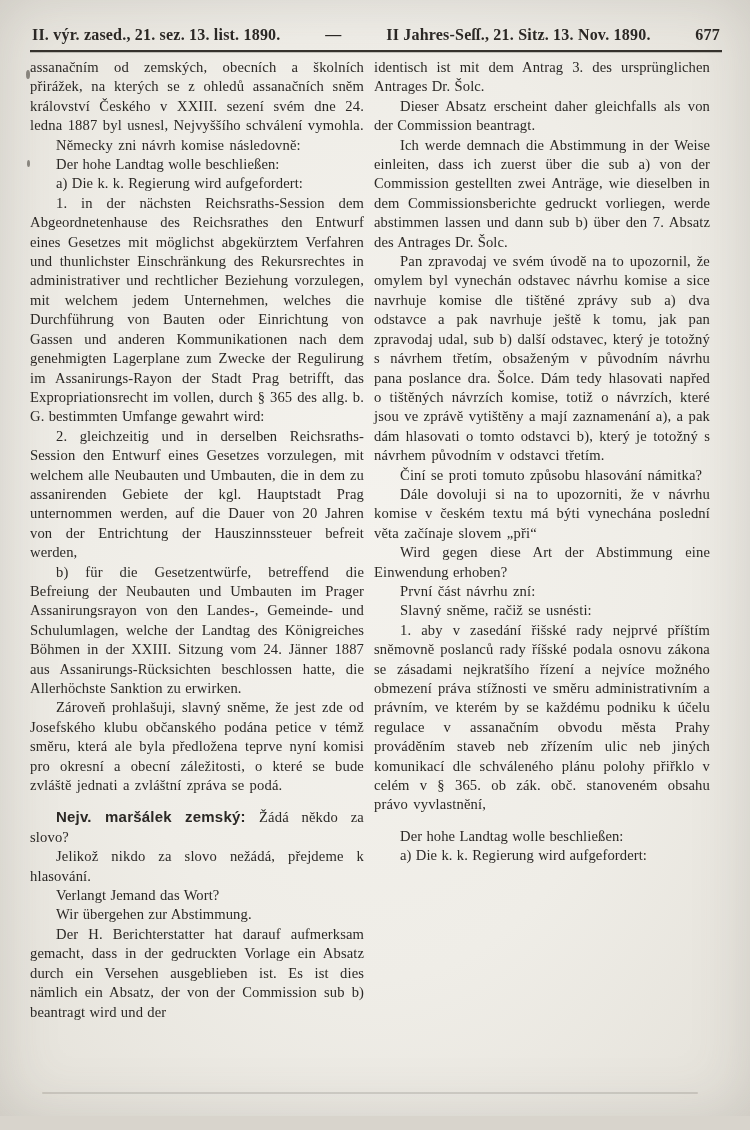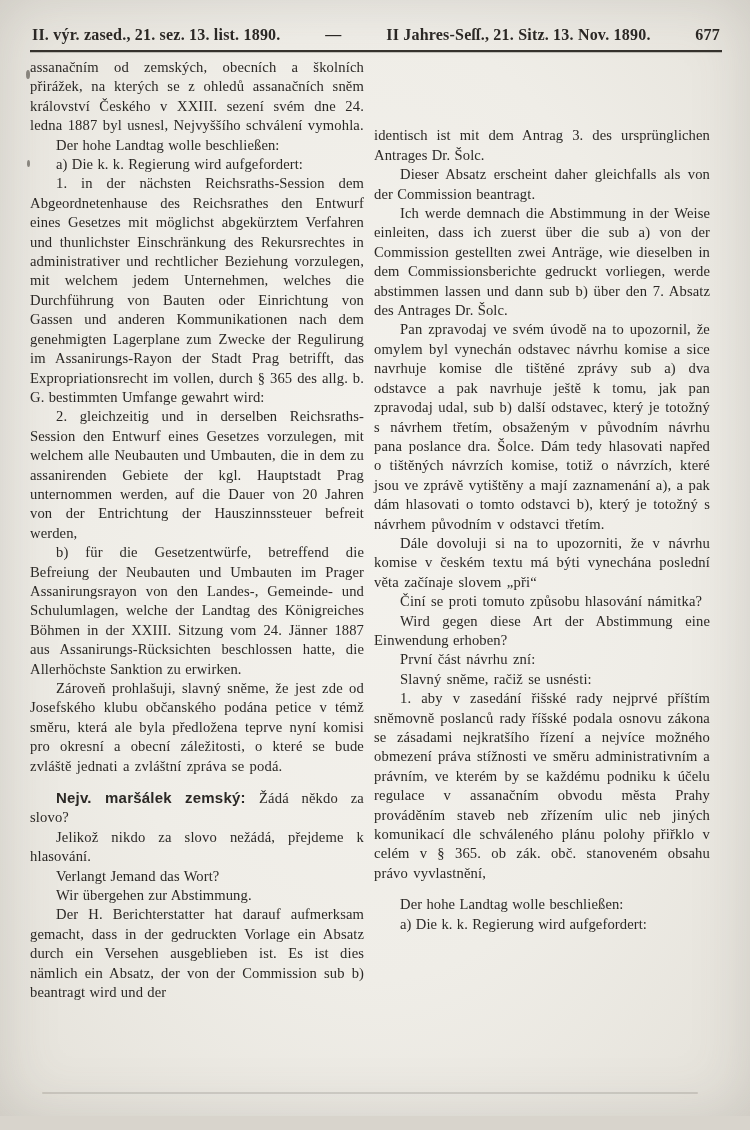--- a/index.html
+++ b/index.html
@@ -37,21 +37,21 @@
   .header .seg { flex: 0 0 auto; }
   .rule {
     height: 2px;
     background: #35322d;
     margin-top: 2px;
     box-shadow: 0 1px 0 rgba(53,50,45,0.25);
   }
   .columns {
     display: flex;
     margin-top: 6px;
-    align-items: center;
+    align-items: flex-start;
   }
   .col {
     text-align: justify;
     font-size: 14.6px;
     line-height: 19.4px;
     hyphens: auto;
   }
   .col.left  { width: 334px; padding-right: 8px; }
   .col.right { width: 336px; }
   .divider {
@@ -100,40 +100,41 @@
       <span class="seg">II. výr. zased., 21. sez. 13. list. 1890.</span>
       <span class="seg">—</span>
       <span class="seg">II Jahres-Seſſ., 21. Sitz. 13. Nov. 1890.</span>
       <span class="seg">677</span>
     </div>
     <div class="rule"></div>
 
     <div class="columns">
       <div class="col left">
           <p class="para cz">assanačním od zemských, obecních a školních přirážek, na kterých se z ohledů assanačních sněm království Českého v XXIII. sezení svém dne 24. ledna 1887 byl usnesl, Nejvyššího schválení vymohla.</p>
+          <p class="para cz indent">Německy zni návrh komise následovně:</p>
           <p class="para de indent">Der hohe Landtag wolle beschließen:</p>
           <p class="para de indent">a) Die k. k. Regierung wird aufgefordert:</p>
           <p class="para de indent">1. in der nächsten Reichsraths-Session dem Abgeordnetenhause des Reichsrathes den Entwurf eines Gesetzes mit möglichst abgekürztem Verfahren und thunlichster Einschränkung des Rekursrechtes in administrativer und rechtlicher Beziehung vorzulegen, mit welchem jedem Unternehmen, welches die Durchführung von Bauten oder Einrichtung von Gassen und anderen Kommunikationen nach dem genehmigten Lagerplane zum Zwecke der Regulirung im Assanirungs-Rayon der Stadt Prag betrifft, das Expropriationsrecht im vollen, durch § 365 des allg. b. G. bestimmten Umfange gewahrt wird:</p>
           <p class="para de indent">2. gleichzeitig und in derselben Reichsraths-Session den Entwurf eines Gesetzes vorzulegen, mit welchem alle Neubauten und Umbauten, die in dem zu assanirenden Gebiete der kgl. Hauptstadt Prag unternommen werden, auf die Dauer von 20 Jahren von der Entrichtung der Hauszinnssteuer befreit werden,</p>
           <p class="para de indent">b) für die Gesetzentwürfe, betreffend die Befreiung der Neubauten und Umbauten im Prager Assanirungsrayon von den Landes-, Gemeinde- und Schulumlagen, welche der Landtag des Königreiches Böhmen in der XXIII. Sitzung vom 24. Jänner 1887 aus Assanirungs-Rücksichten beschlossen hatte, die Allerhöchste Sanktion zu erwirken.</p>
           <p class="para cz indent">Zároveň prohlašuji, slavný sněme, že jest zde od Josefského klubu občanského podána petice v témž směru, která ale byla předložena teprve nyní komisi pro okresní a obecní záležitosti, o které se bude zvláště jednati a zvláštní zpráva se podá.</p>
           <p class="para cz indent space-before"><span class="speaker">Nejv. maršálek zemský: </span>Žádá někdo za slovo?</p>
           <p class="para cz indent">Jelikož nikdo za slovo nežádá, přejdeme k hlasování.</p>
           <p class="para de indent">Verlangt Jemand das Wort?</p>
           <p class="para de indent">Wir übergehen zur Abstimmung.</p>
           <p class="para de indent">Der H. Berichterstatter hat darauf aufmerksam gemacht, dass in der gedruckten Vorlage ein Absatz durch ein Versehen ausgeblieben ist. Es ist dies nämlich ein Absatz, der von der Commission sub b) beantragt wird und der</p>
         </div>
       <div class="divider"></div>
       <div class="col right">
           <p class="para de">identisch ist mit dem Antrag 3. des ursprünglichen Antrages Dr. Šolc.</p>
           <p class="para de indent">Dieser Absatz erscheint daher gleichfalls als von der Commission beantragt.</p>
           <p class="para de indent">Ich werde demnach die Abstimmung in der Weise einleiten, dass ich zuerst über die sub a) von der Commission gestellten zwei Anträge, wie dieselben in dem Commissionsberichte gedruckt vorliegen, werde abstimmen lassen und dann sub b) über den 7. Absatz des Antrages Dr. Šolc.</p>
           <p class="para cz indent">Pan zpravodaj ve svém úvodě na to upozornil, že omylem byl vynechán odstavec návrhu komise a sice navrhuje komise dle tištěné zprávy sub a) dva odstavce a pak navrhuje ještě k tomu, jak pan zpravodaj udal, sub b) další odstavec, který je totožný s návrhem třetím, obsaženým v původním návrhu pana poslance dra. Šolce. Dám tedy hlasovati napřed o tištěných návrzích komise, totiž o návrzích, které jsou ve zprávě vytištěny a mají zaznamenání a), a pak dám hlasovati o tomto odstavci b), který je totožný s návrhem původním v odstavci třetím.</p>
+          <p class="para cz indent">Činí se proti tomuto způsobu hlasování námitka?</p>
           <p class="para cz indent">Dále dovoluji si na to upozorniti, že v návrhu komise v českém textu má býti vynechána poslední věta začínaje slovem „při“</p>
-          <p class="para cz indent">Činí se proti tomuto způsobu hlasování námitka?</p>
           <p class="para de indent">Wird gegen diese Art der Abstimmung eine Einwendung erhoben?</p>
           <p class="para cz indent">První část návrhu zní:</p>
           <p class="para cz indent">Slavný sněme, račiž se usnésti:</p>
           <p class="para cz indent">1. aby v zasedání řišské rady nejprvé příštím sněmovně poslanců rady říšské podala osnovu zákona se zásadami nejkratšího řízení a nejvíce možného obmezení práva stížnosti ve směru administrativním a právním, ve kterém by se každému podniku k účelu regulace v assanačním obvodu města Prahy prováděním staveb neb zřízením ulic neb jiných komunikací dle schváleného plánu polohy přiřklo v celém v § 365. ob zák. obč. stanoveném obsahu právo vyvlastnění,</p>
           <p class="para de indent space-before">Der hohe Landtag wolle beschließen:</p>
           <p class="para de indent">a) Die k. k. Regierung wird aufgefordert:</p>
         </div>
     </div>
 
   </div>

